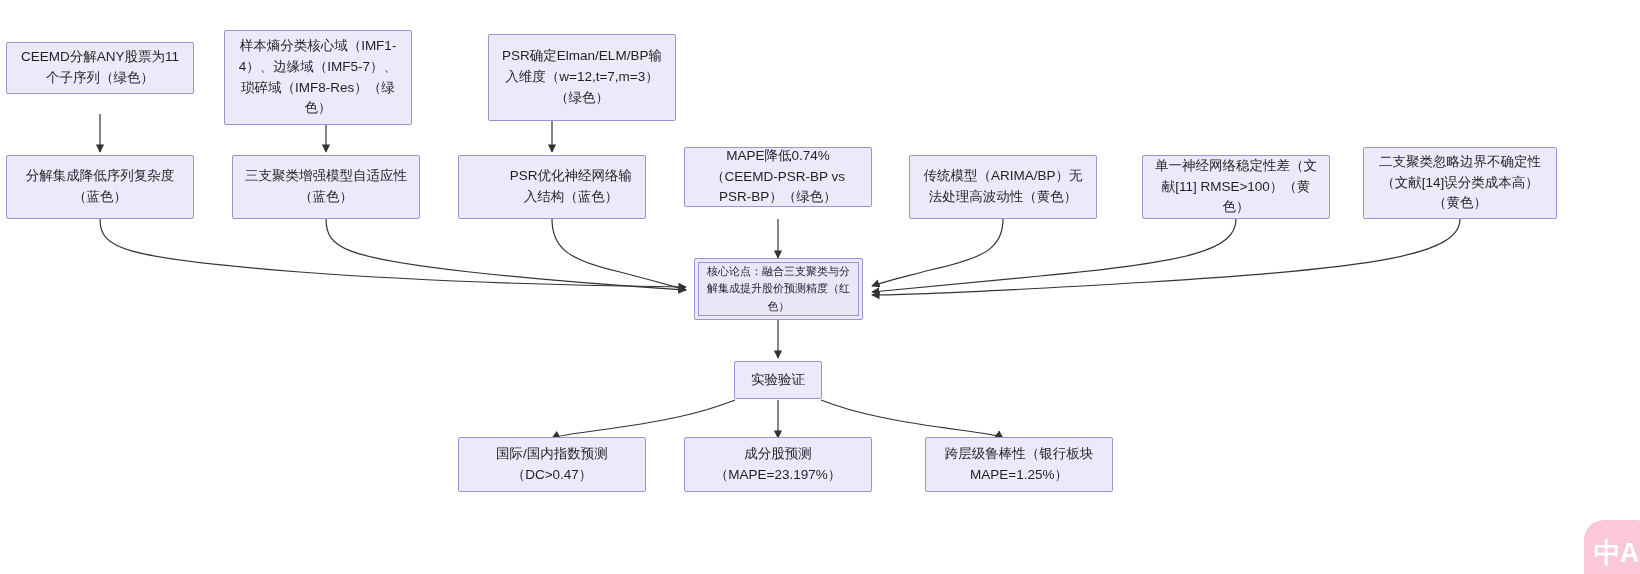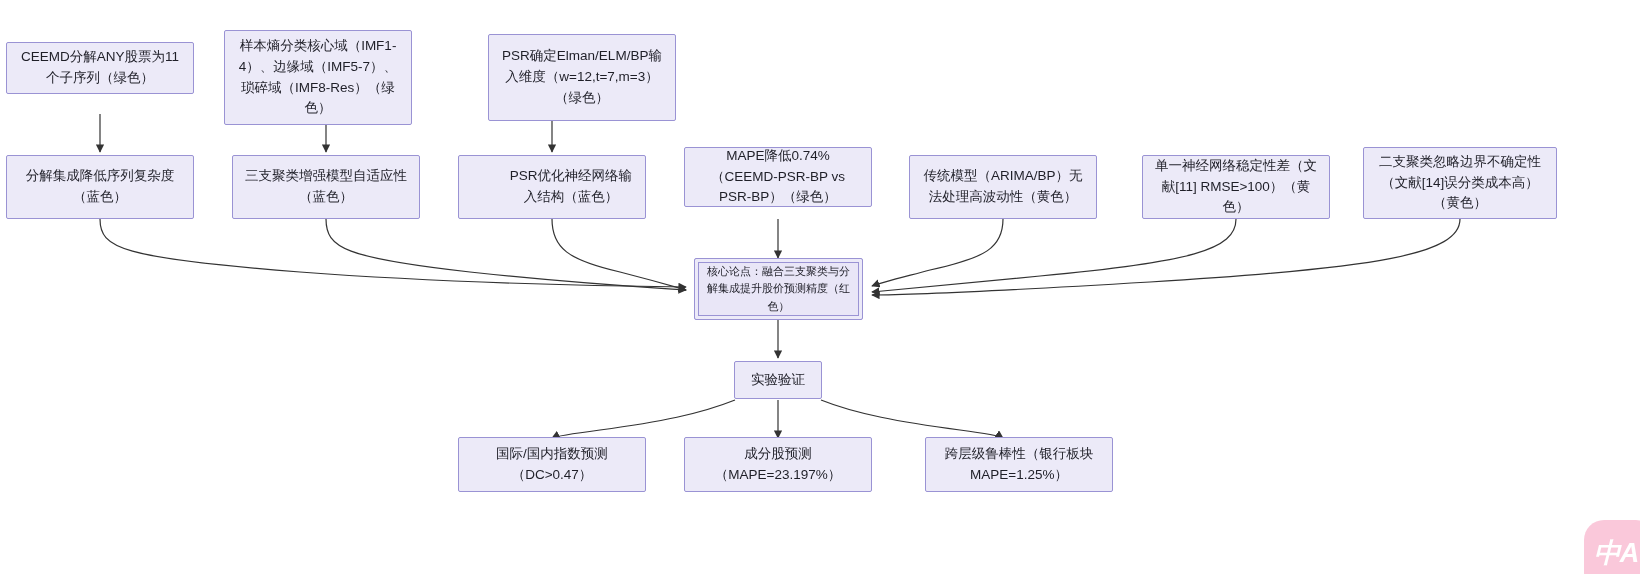--- a/index.html
+++ b/index.html
@@ -66,21 +66,20 @@
     z-index: 5;
   }
   .watermark-text {
     color: #ffffff;
     font-size: 27px;
     font-weight: bold;
     letter-spacing: -1px;
     line-height: 1;
     margin-left: -8px;
     margin-top: -6px;
-    font-style: italic;
   }
 </style>
 </head>
 <body>
 
 <div id="canvas">
 
   <svg id="edges" viewBox="0 0 1640 574">
     <defs>
       <marker id="arrow" viewBox="0 0 10 10" refX="9" refY="5" markerWidth="7" markerHeight="7" orient="auto-start-reverse">

